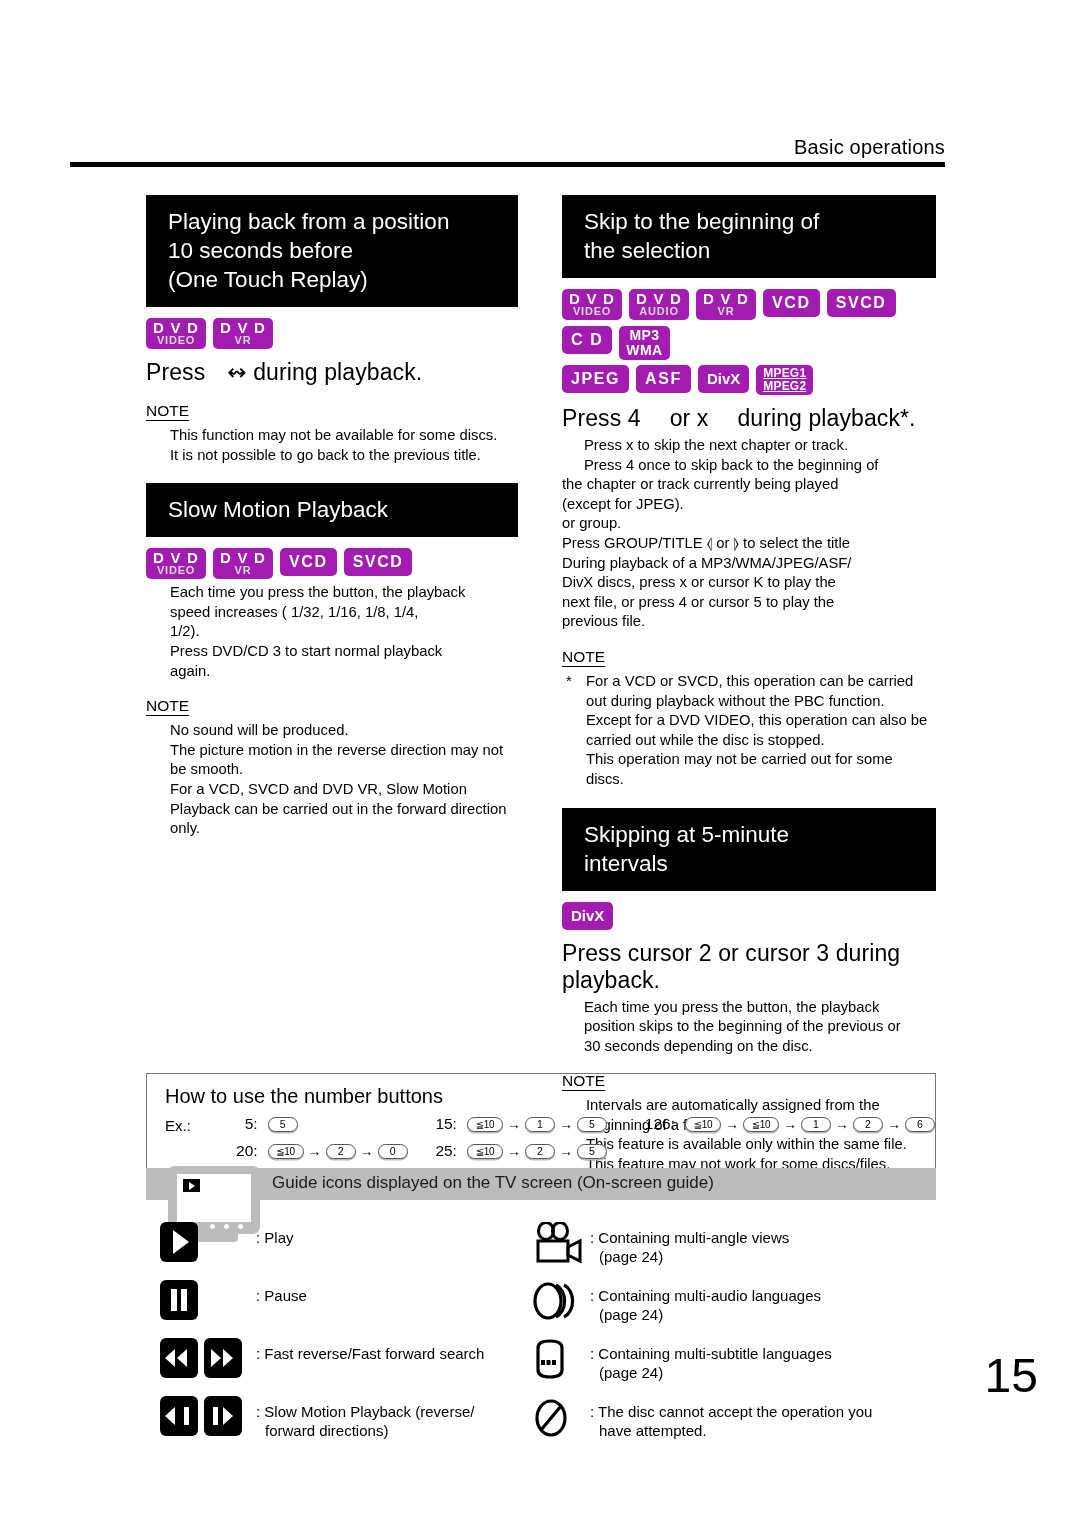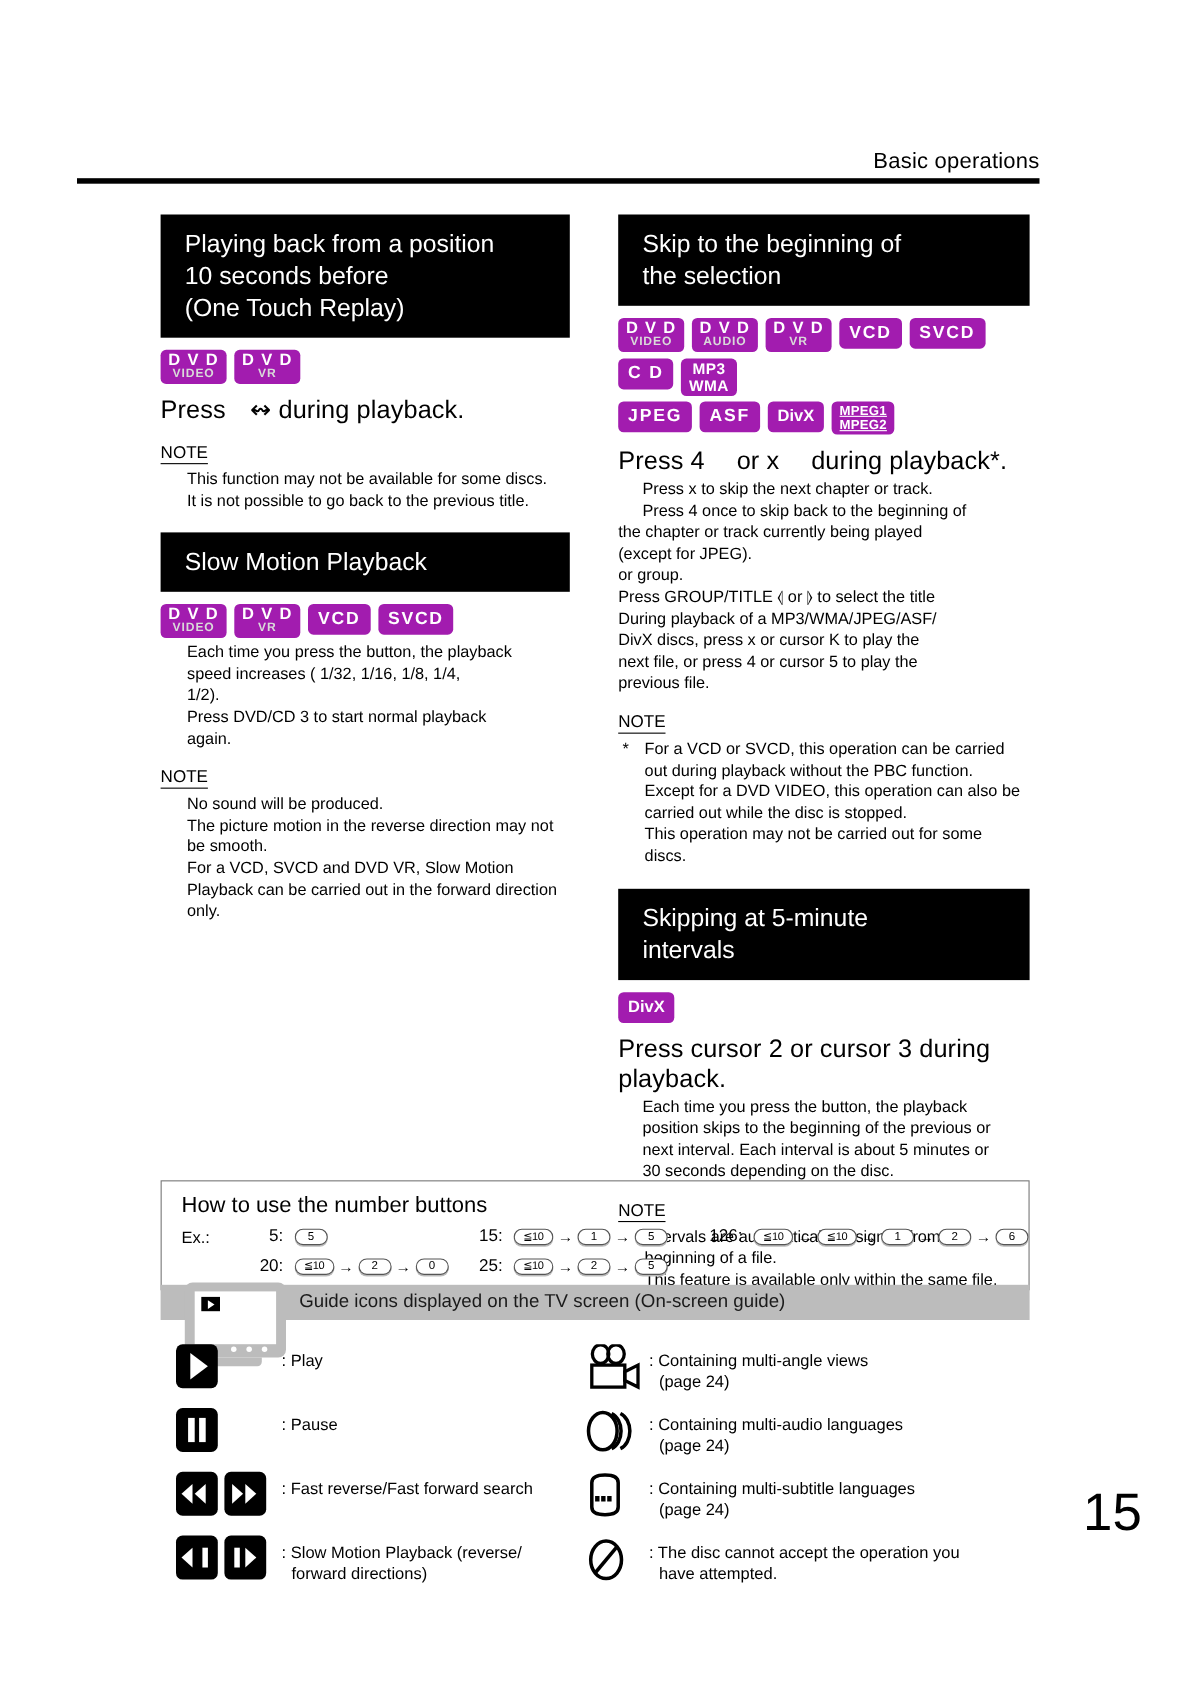--- a/index.html
+++ b/index.html
@@ -288,21 +288,20 @@
   </div>
 
   <div class="press">
     <div>Press cursor  2  or cursor  3  during</div>
     <div>playback.</div>
   </div>
 
   <div class="body" style="margin-left:22px;">
     <p>Each time you press the button, the playback</p>
     <p>position skips to the beginning of the previous or</p>
-    <p>next interval. Each interval is about 5 minutes or</p>
     <p>30 seconds depending on the disc.</p>
   </div>
 
   <div><span class="note-label">NOTE</span></div>
   <div class="note-body">
     <p>Intervals are automatically assigned from the</p>
     <p>beginning of a file.</p>
     <p>This feature is available only within the same file.</p>
     <p>This feature may not work for some discs/files.</p>
   </div>

